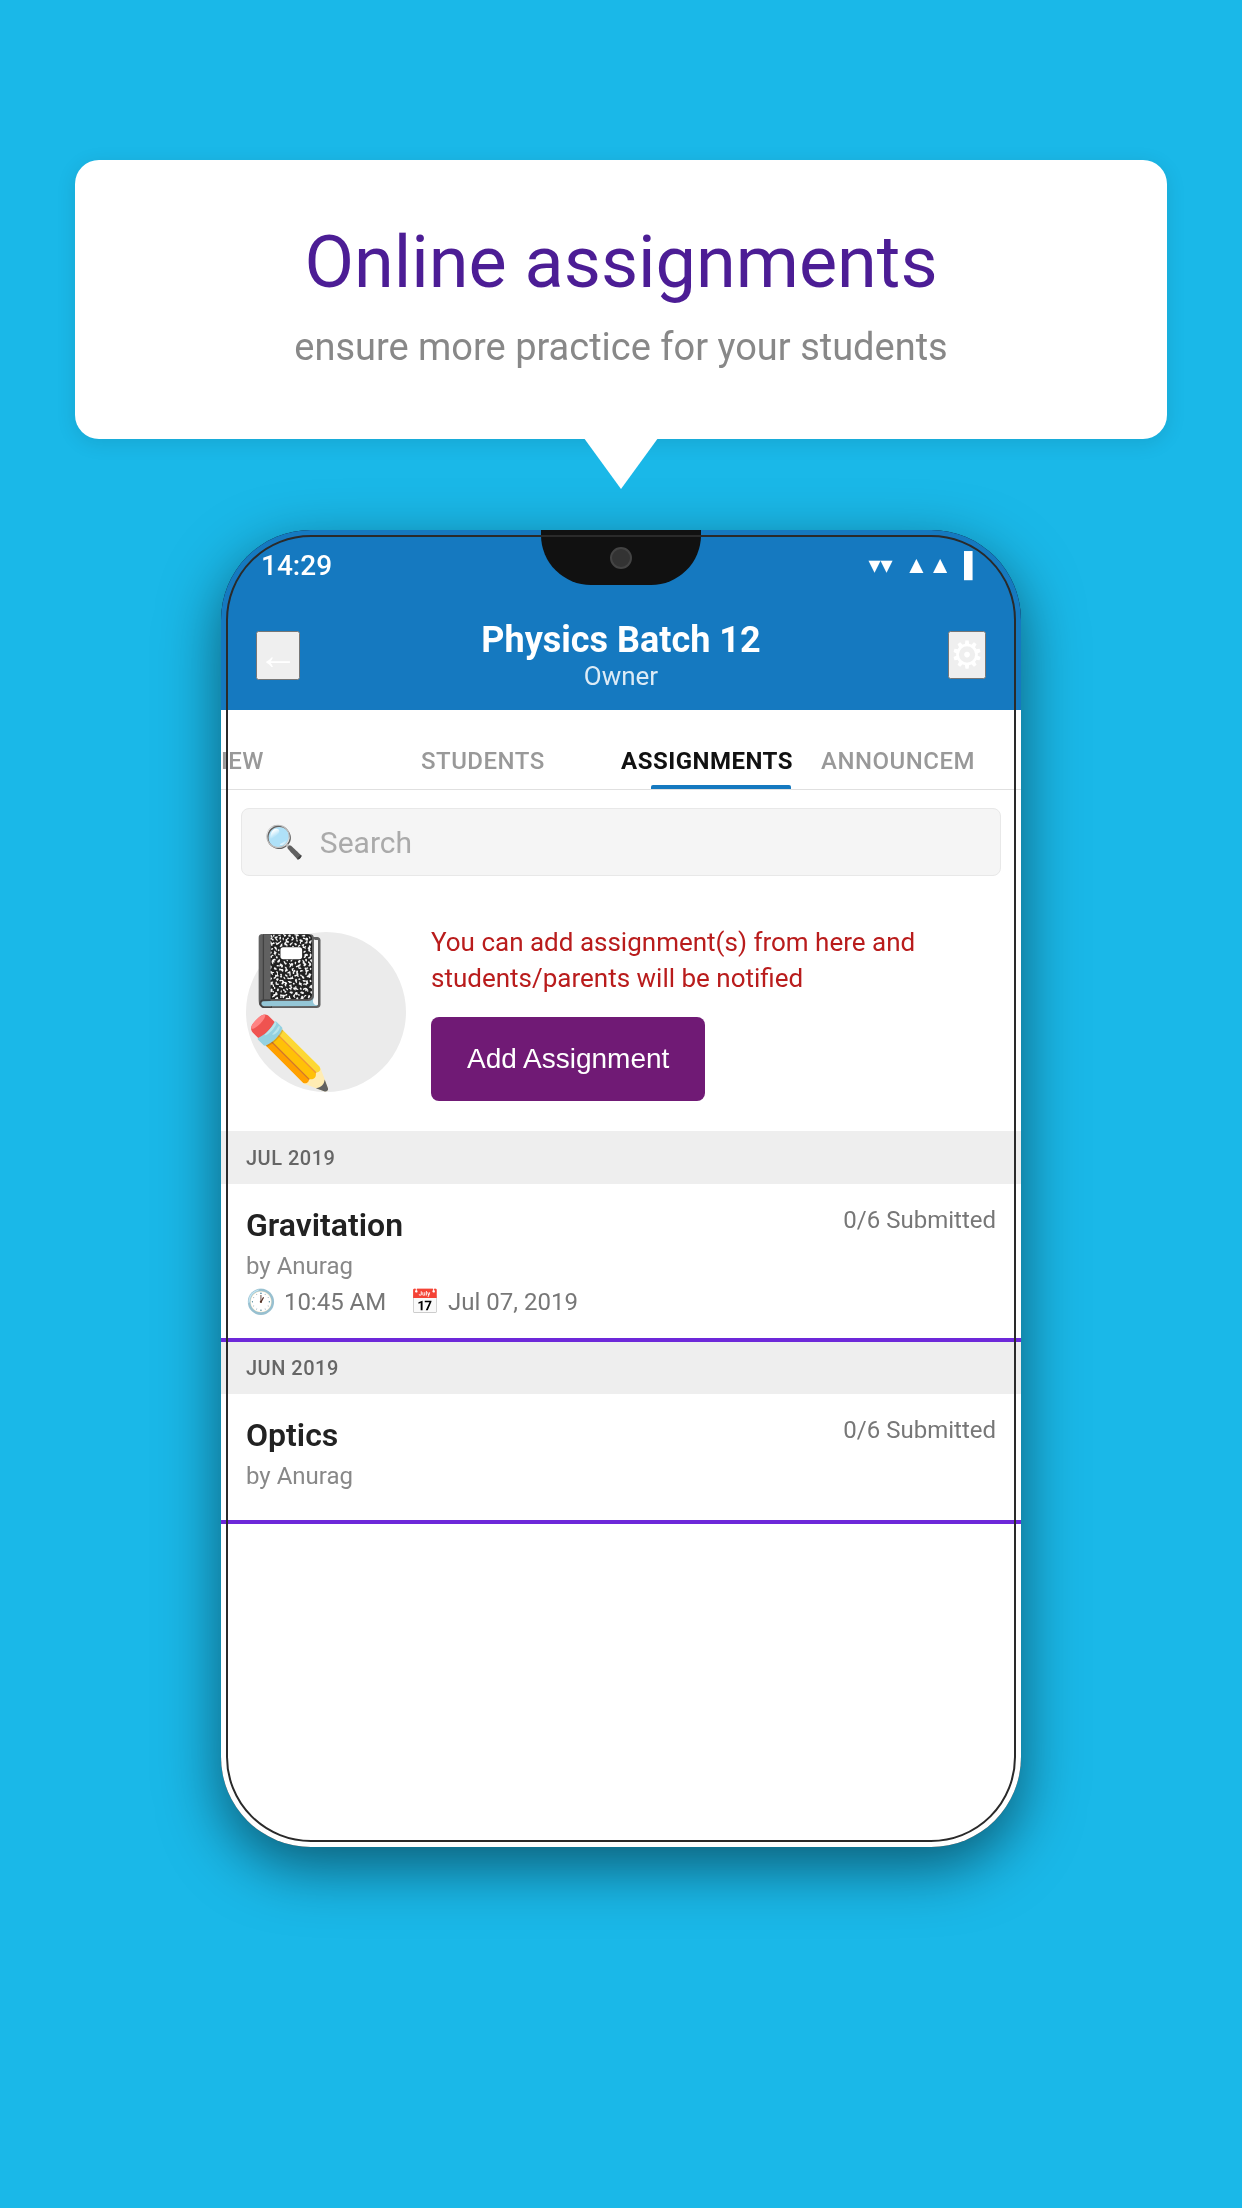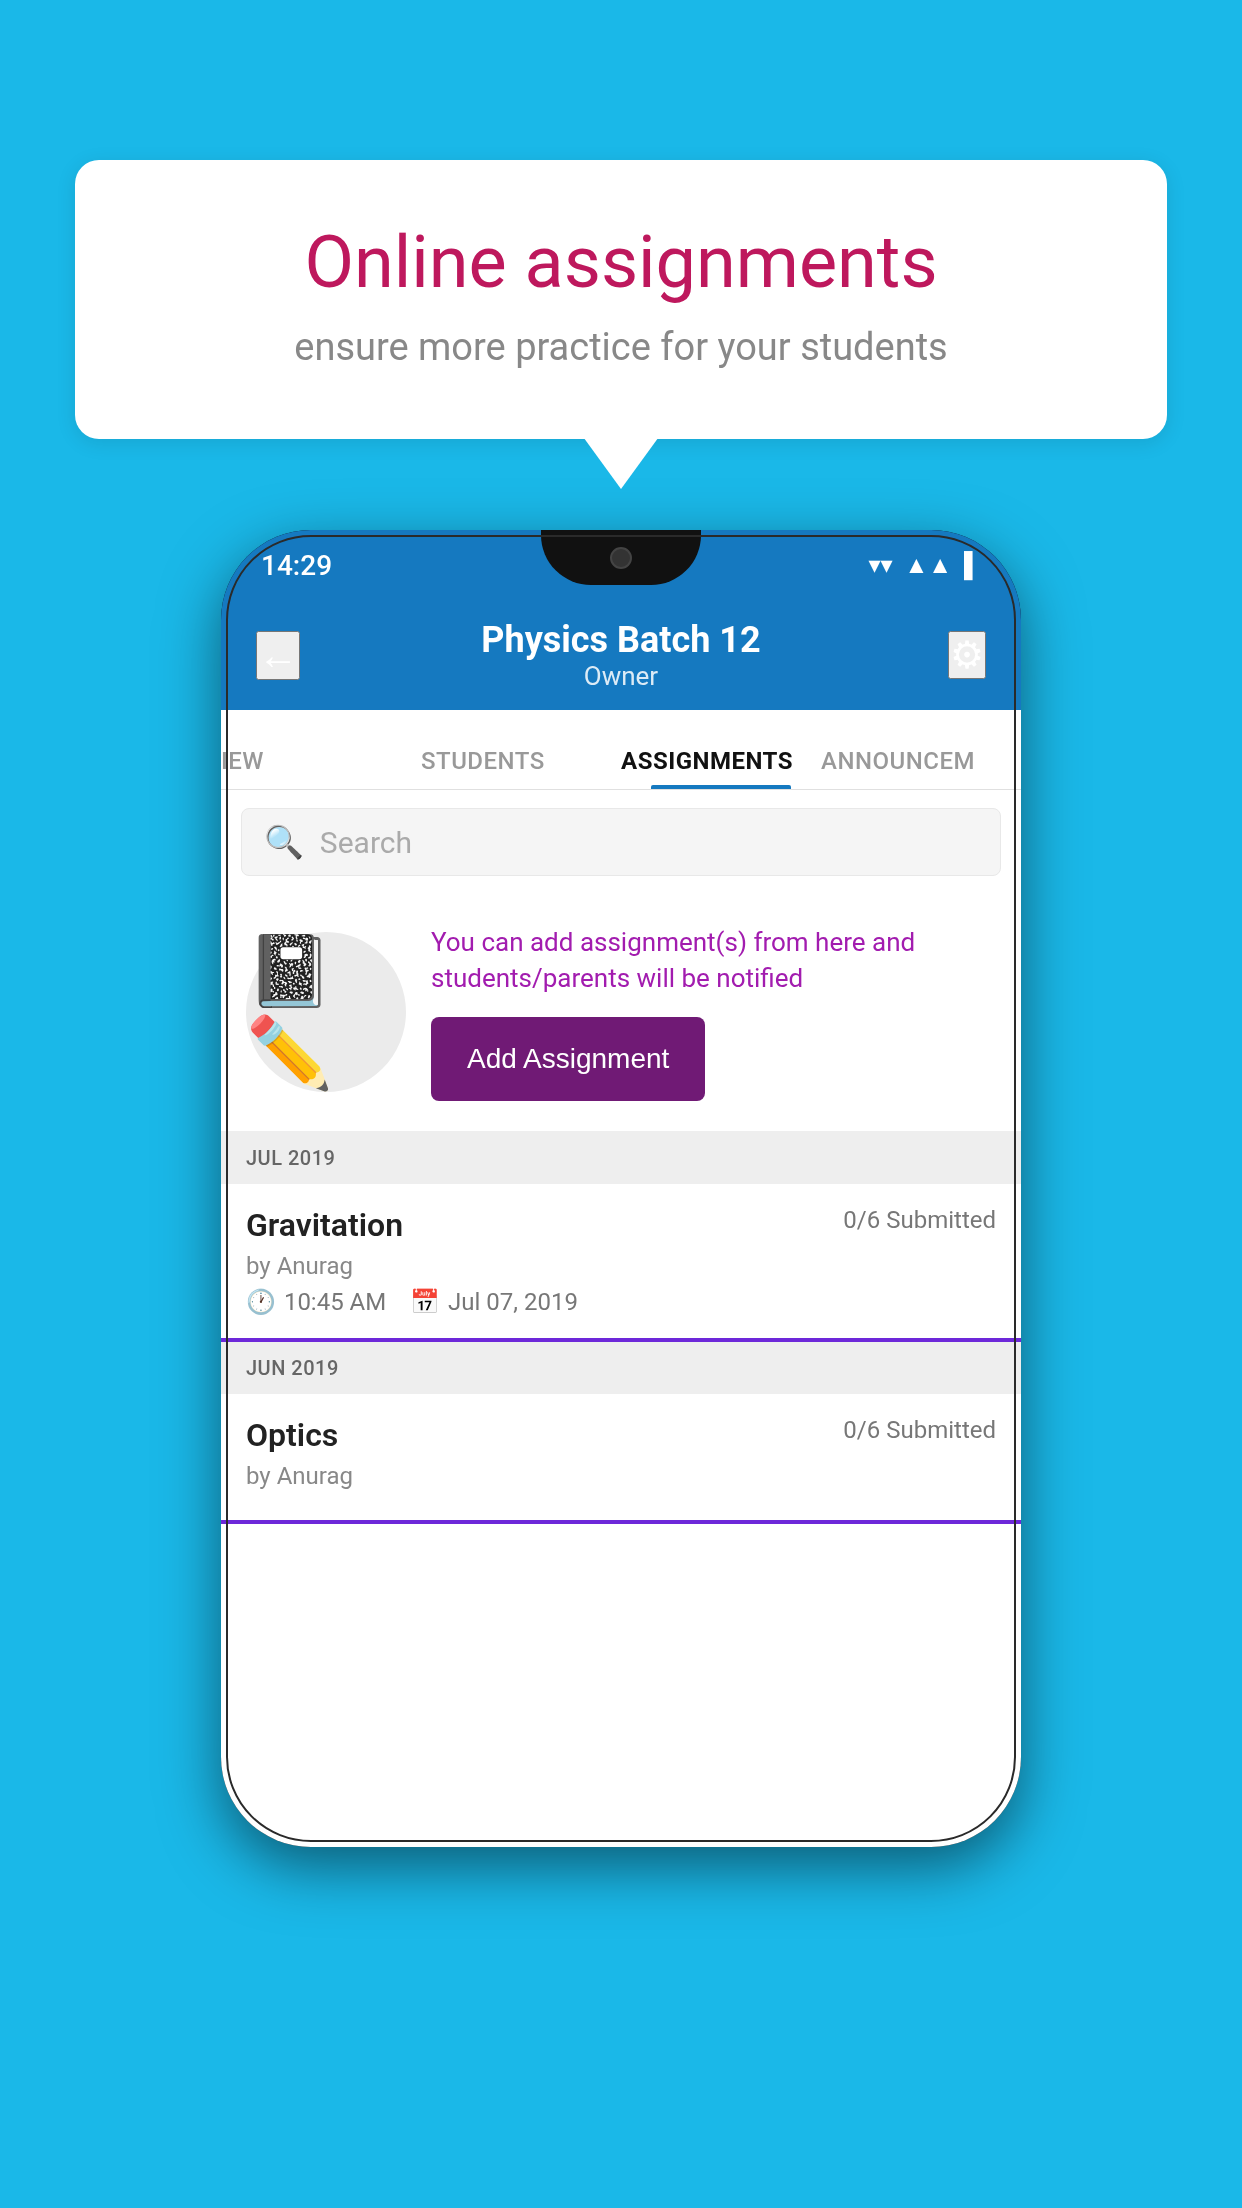--- a/index.html
+++ b/index.html
@@ -30,21 +30,21 @@
       position: absolute;
       bottom: -50px;
       left: 50%;
       transform: translateX(-50%);
       border-left: 40px solid transparent;
       border-right: 40px solid transparent;
       border-top: 55px solid white;
     }
     .speech-bubble-title {
       font-size: 72px;
-      color: #be185d;
+      color: #4c1d95;
       font-weight: 400;
       margin-bottom: 20px;
     }
     .speech-bubble-subtitle {
       font-size: 38px;
       color: #888;
       font-weight: 400;
     }
 
     
@@ -242,21 +242,21 @@
       align-items: center;
       justify-content: center;
     }
     .notebook-icon {
       font-size: 70px;
     }
     .promo-right {
       flex: 1;
     }
     .promo-text {
-      color: #a21caf;
+      color: #b91c1c;
       font-size: 26px;
       line-height: 1.4;
       margin-bottom: 20px;
     }
     .add-assignment-btn {
       background: #701a75;
       color: white;
       border: none;
       border-radius: 8px;
       padding: 26px 36px;

